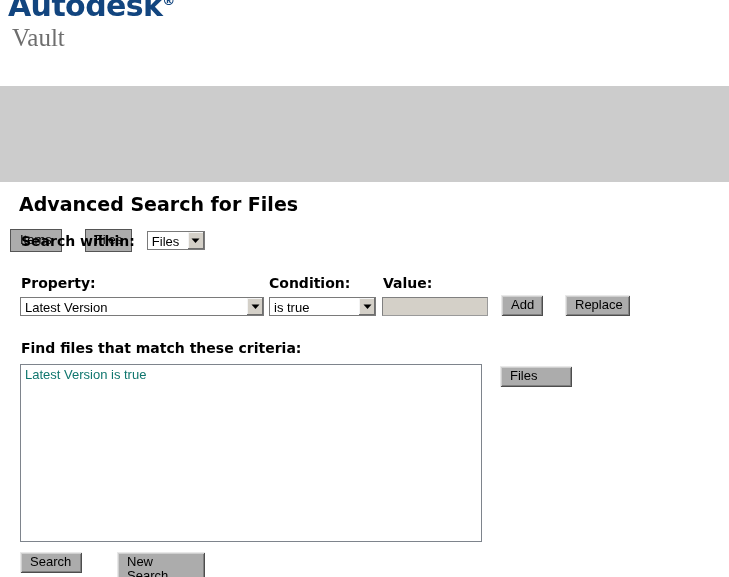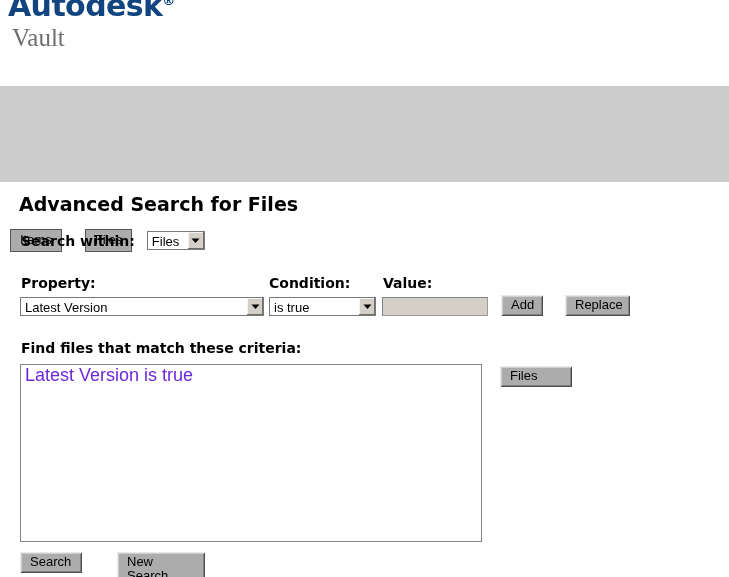--- a/index.html
+++ b/index.html
@@ -242,22 +242,22 @@
     width: 462px;
     height: 178px;
     background: #ffffff;
     border: 1px solid #7E848C;
     box-sizing: border-box;
     overflow: hidden;
     cursor: default;
   }
   .listbox .item {
     font-family: "Liberation Sans", sans-serif;
-    font-size: 18px;
-    color: #6d28d9;
+    font-size: 13px;
+    color: #0f766e;
     padding: 2px 4px 0 4px;
     line-height: 16px;
     white-space: nowrap;
   }
   .btn-remove { position: absolute; left: 500px; top: 184px; width: 72px; }
 
   
   .btn-search     { position: absolute; left: 20px;  top: 370px; width: 62px; }
   .btn-newsearch  { position: absolute; left: 117px; top: 370px; width: 88px; }
 </style>

